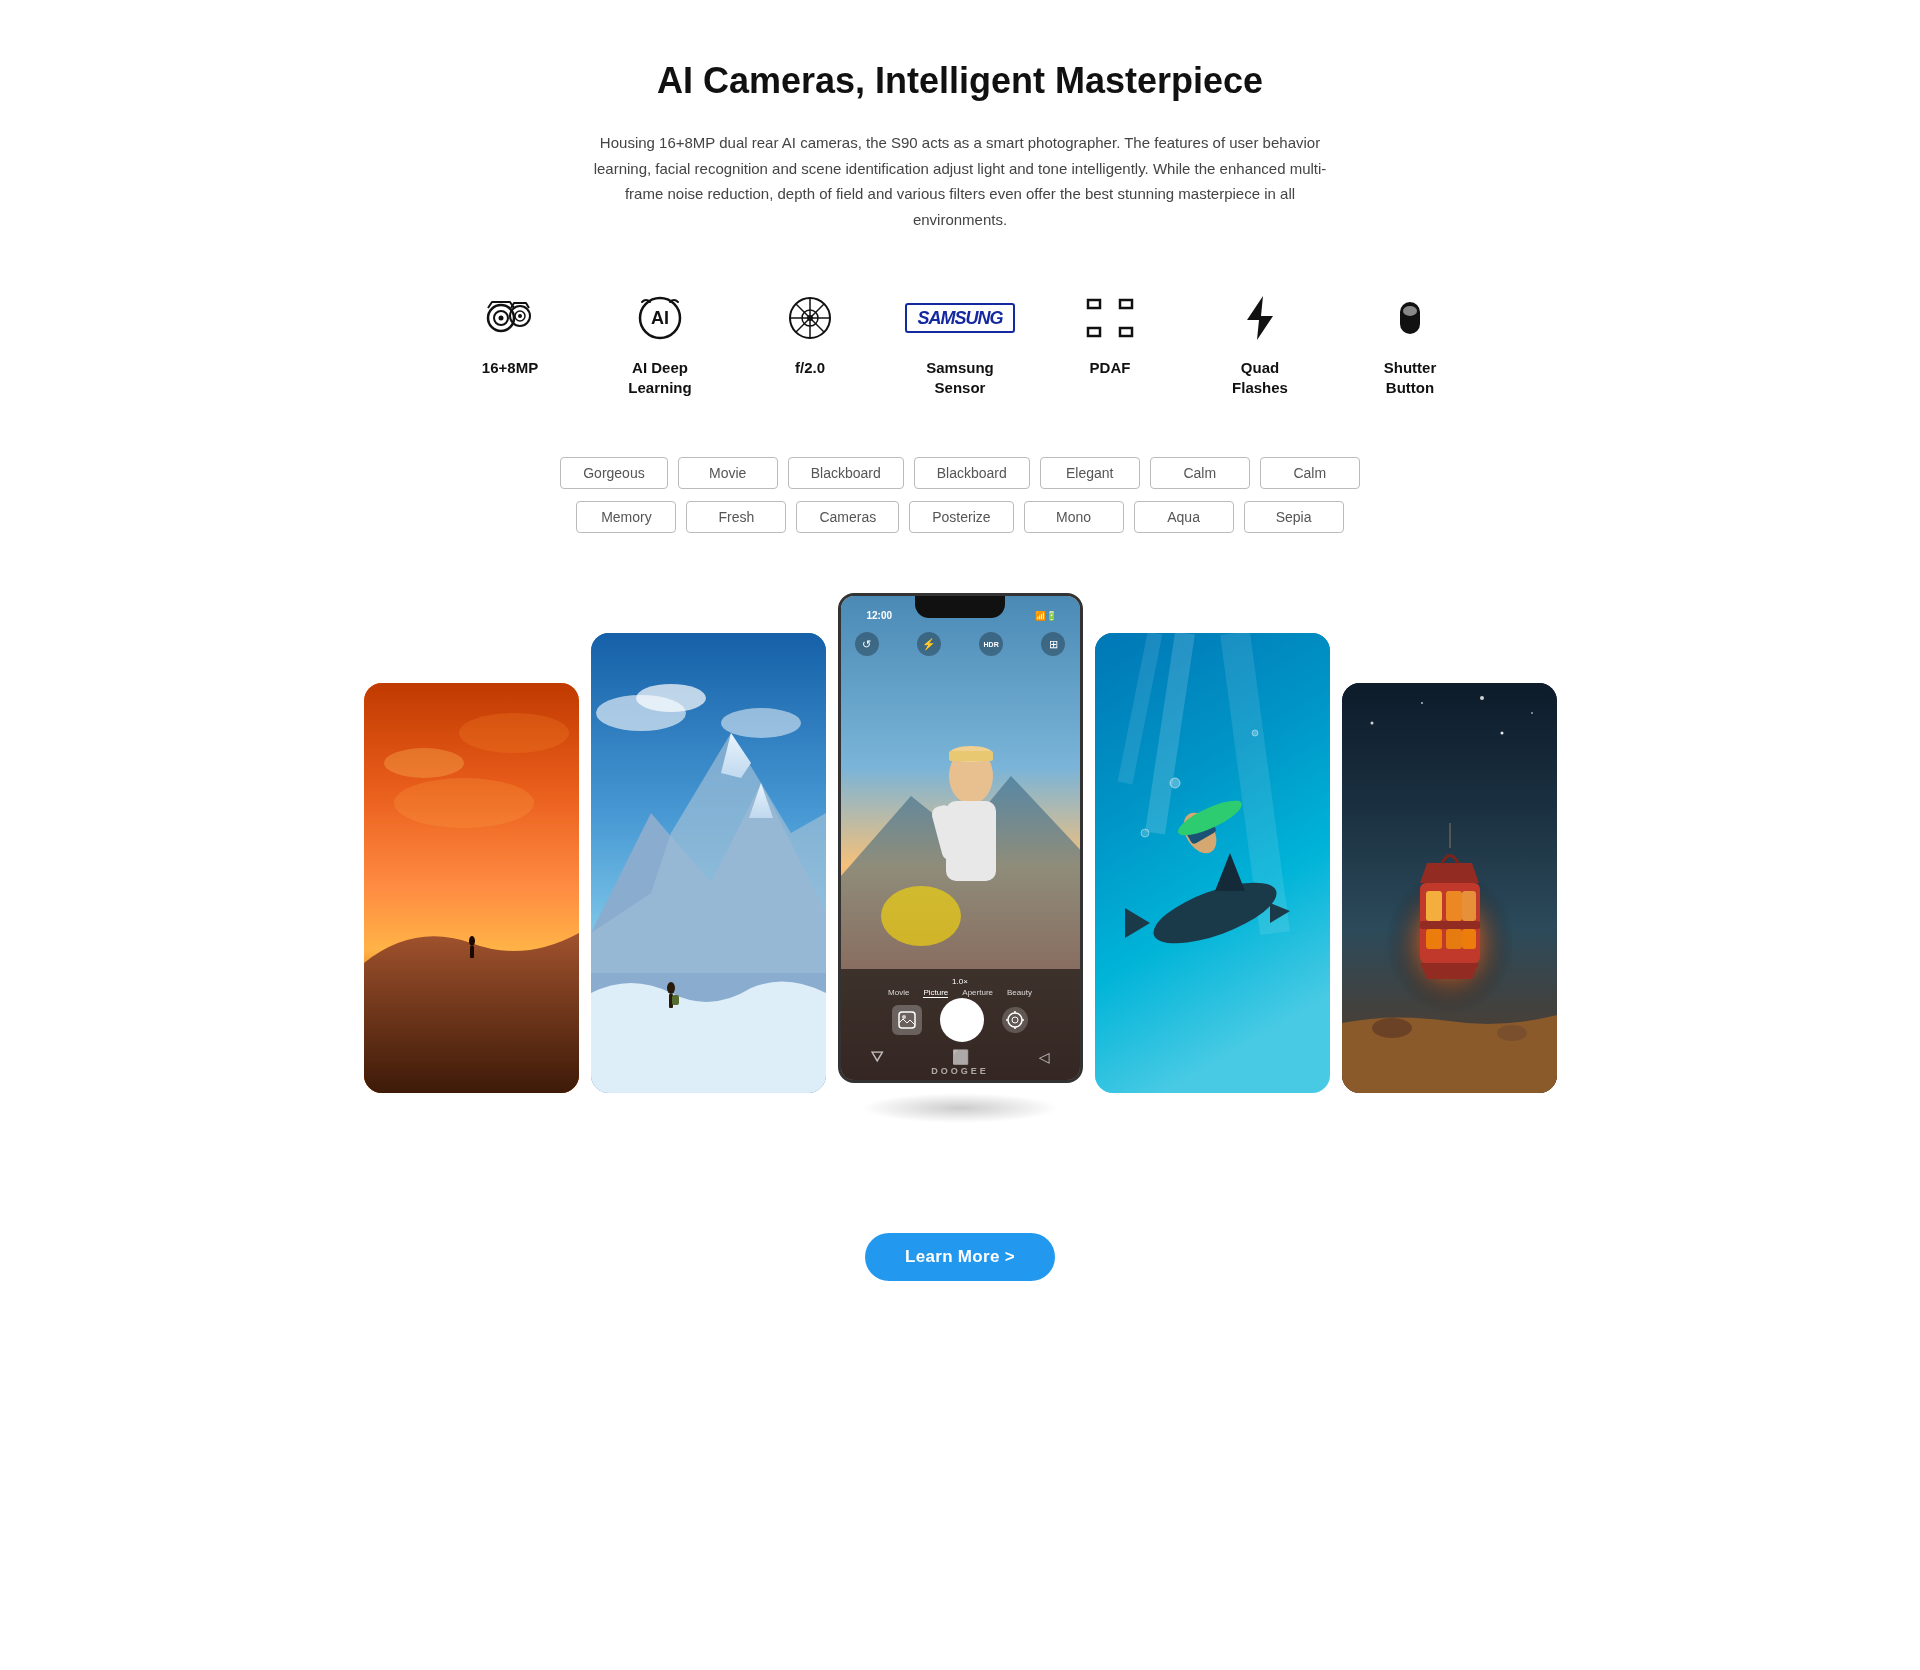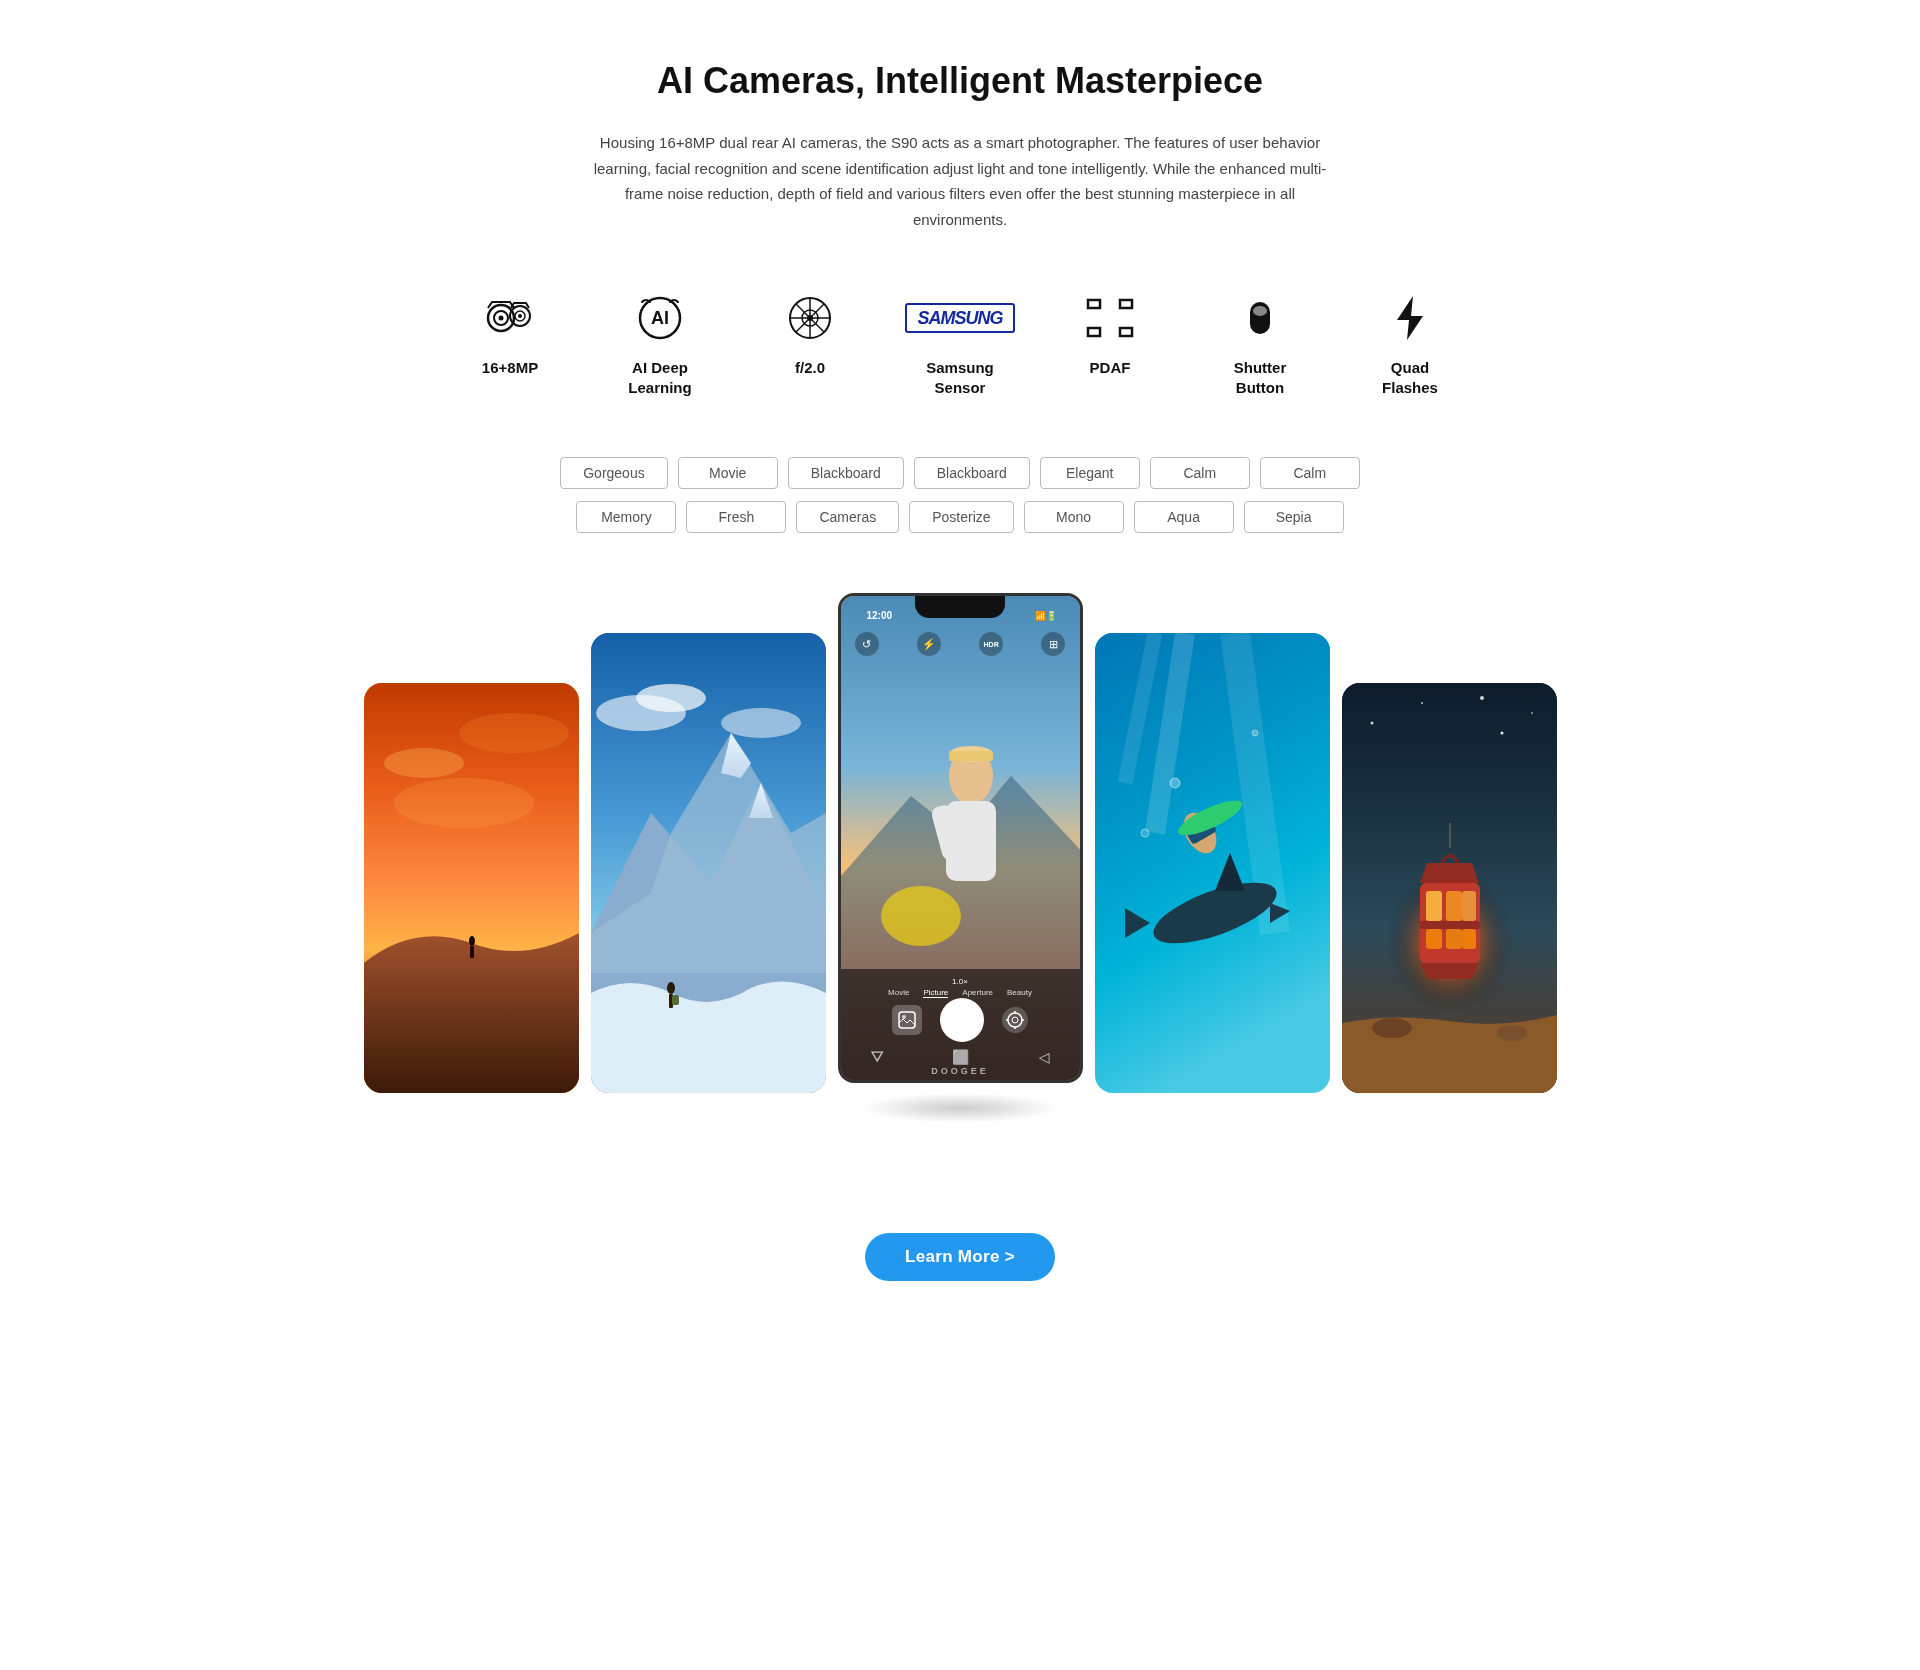--- a/index.html
+++ b/index.html
@@ -394,35 +394,35 @@
           <rect x="34" y="2" width="12" height="8" stroke="#111" stroke-width="2.5" fill="none" stroke-linecap="square"></rect>
           <rect x="2" y="30" width="12" height="8" stroke="#111" stroke-width="2.5" fill="none" stroke-linecap="square"></rect>
           <rect x="34" y="30" width="12" height="8" stroke="#111" stroke-width="2.5" fill="none" stroke-linecap="square"></rect>
         </svg>
       </div>
       <div class="feature-label">PDAF</div>
     </div>
 
     <div class="feature-item">
       <div class="feature-icon">
+        <svg width="38" height="48" viewBox="0 0 38 48" fill="none" xmlns="http://www.w3.org/2000/svg">
+          <polygon points="22,2 6,26 18,26 16,46 32,22 20,22" fill="#111"></polygon>
+        </svg>
+      </div>
+      <div class="feature-label">Quad<br>Flashes</div>
+    </div>
+
+    <div class="feature-item">
+      <div class="feature-icon">
         <svg width="24" height="48" viewBox="0 0 24 48" fill="none" xmlns="http://www.w3.org/2000/svg">
           <rect x="2" y="8" width="20" height="32" rx="10" fill="#111"></rect>
           <rect x="5" y="12" width="14" height="10" rx="7" fill="#888"></rect>
         </svg>
       </div>
       <div class="feature-label">Shutter<br>Button</div>
-    </div>
-
-    <div class="feature-item">
-      <div class="feature-icon">
-        <svg width="38" height="48" viewBox="0 0 38 48" fill="none" xmlns="http://www.w3.org/2000/svg">
-          <polygon points="22,2 6,26 18,26 16,46 32,22 20,22" fill="#111"></polygon>
-        </svg>
-      </div>
-      <div class="feature-label">Quad<br>Flashes</div>
     </div>
 
   </div>
 
   <div class="filter-section">
     <div class="filter-row">
       <button class="filter-tag">Gorgeous</button>
       <button class="filter-tag">Movie</button>
       <button class="filter-tag">Blackboard</button>
       <button class="filter-tag">Blackboard</button>

